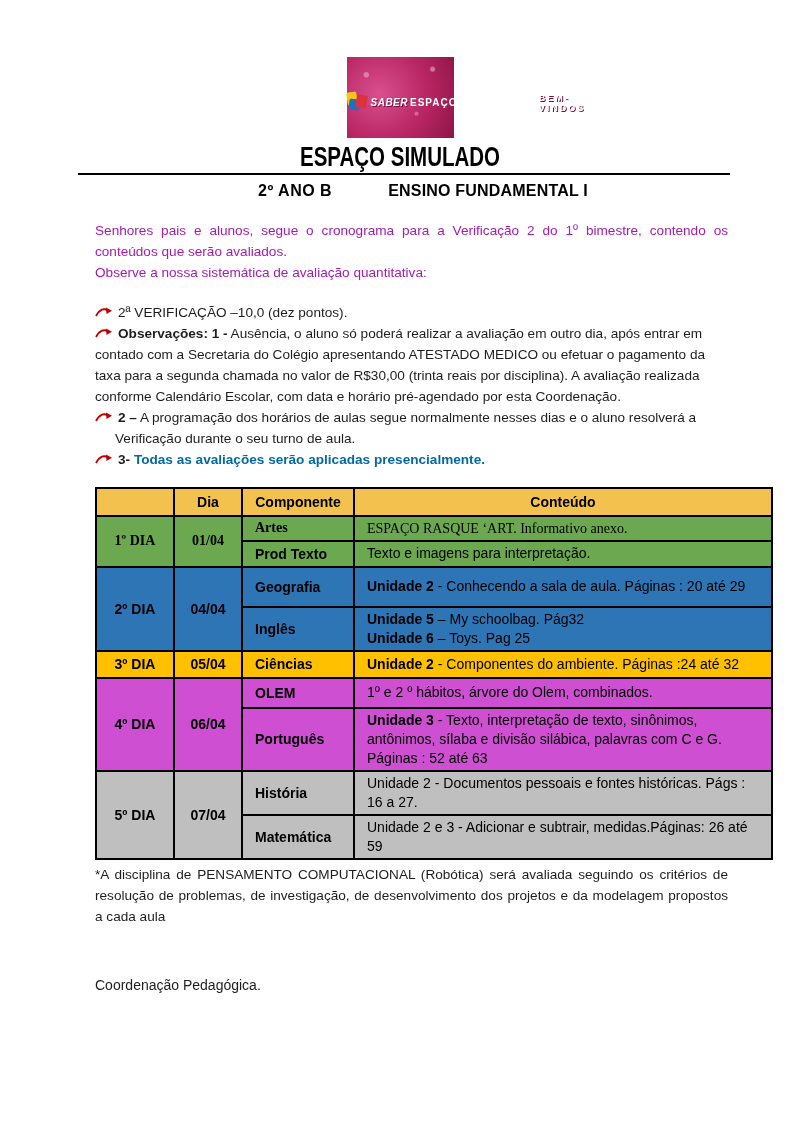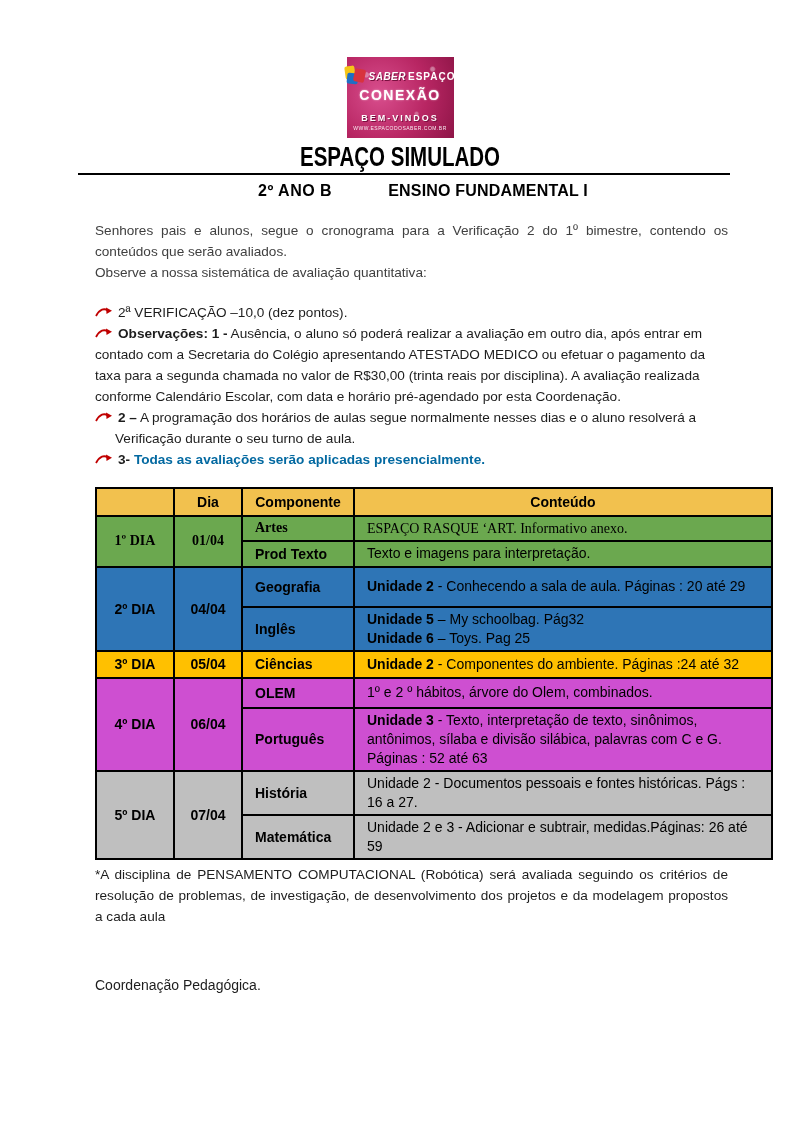--- a/index.html
+++ b/index.html
@@ -13,21 +13,21 @@
   }
   
   .logo-wrap{display:flex;justify-content:center;padding-top:57px;}
   .logo{
     position:relative;width:107px;height:81px;
     background:
       radial-gradient(circle at 18% 22%, rgba(255,255,255,.35) 0 2%, transparent 3%),
       radial-gradient(circle at 80% 15%, rgba(255,255,255,.4) 0 1.5%, transparent 3%),
       radial-gradient(circle at 65% 70%, rgba(255,255,255,.3) 0 1.5%, transparent 3%),
       radial-gradient(circle at 30% 45%, #d94f8e 0%, #b82663 55%, #8e1547 100%);
-    display:flex;flex-direction:column;align-items:center;
+    display:flex;flex-direction:row;align-items:center;
     color:#fff;
   }
   .logo-row1{display:flex;align-items:center;gap:2px;margin-top:9px;}
   .logo-cubes{position:relative;width:22px;height:20px;flex:0 0 auto;}
   .cube{position:absolute;border-radius:2px;}
   .cube.y{left:0;top:0;width:10px;height:13px;background:#f5c518;transform:rotate(-8deg);}
   .cube.b{left:2px;top:7px;width:11px;height:11px;background:#1f6fc4;transform:rotate(6deg);}
   .cube.r{left:9px;top:3px;width:11px;height:13px;background:#d8333e;transform:rotate(12deg);}
   .logo-saber{font-size:10px;font-weight:bold;font-style:italic;letter-spacing:.5px;text-shadow:1px 1px 0 #7a1040;}
   .logo-espaco{font-size:10px;font-weight:bold;letter-spacing:1px;}
@@ -42,21 +42,21 @@
     transform:scaleX(.82) scaleY(1.08);transform-origin:center;
     letter-spacing:0px;white-space:nowrap;
   }
   .title-line.first{margin-top:6px;}
   .head-rule{height:0;border-top:2px solid #000;margin:3px 70px 0 78px;}
   .class-line{display:flex;align-items:baseline;margin:7px 0 0 258px;}
   .class-name{font-size:16px;font-weight:bold;color:#000;letter-spacing:.5px;}
   .class-level{font-size:16px;font-weight:bold;color:#000;margin-left:56px;letter-spacing:.2px;}
   
   .content{margin:0 72px 0 95px;}
-  .para{font-size:13.6px;line-height:21px;text-align:justify;color:#404040;}
+  .para{font-size:13.6px;line-height:21px;text-align:justify;color:#a21caf;}
   .para.p1{margin-top:20px;}
   .para.p2{margin-top:21px;}
   .para.p3{margin-top:0;text-align:left;}
   
   .bullets{margin-top:19px;}
   .bullet{font-size:13.6px;line-height:21px;color:#1d1d1d;position:relative;}
   .bullet .arrow{display:inline-block;vertical-align:-1px;margin-right:5px;}
   .bullet.hang{padding-left:20px;text-indent:-20px;}
   .b{font-weight:bold;}
   

